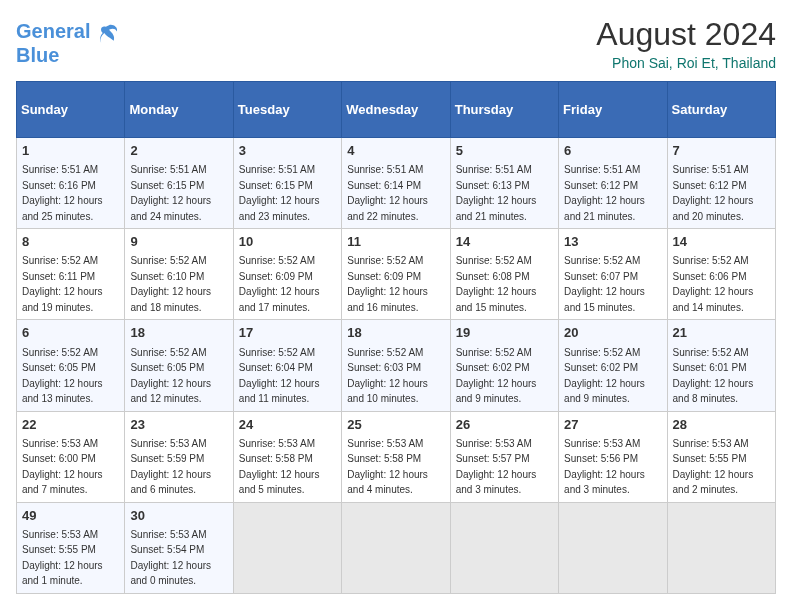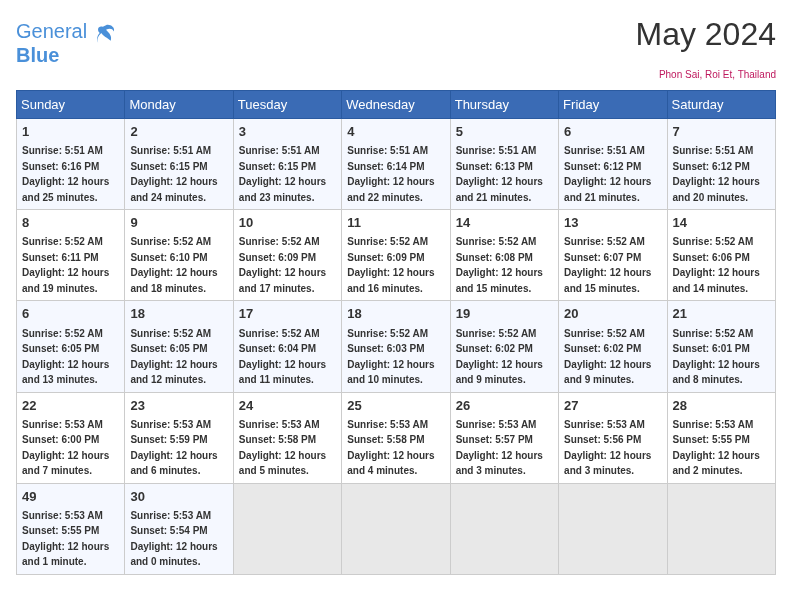--- a/index.html
+++ b/index.html
@@ -28,36 +28,36 @@
     }
     .title-area {
       text-align: right;
     }
     .month-title {
       font-size: 32px;
       font-weight: normal;
       color: #333;
     }
     .location-title {
-      font-size: 10px;
-      color: #be185d;
-      margin-top: 16px;
+      font-size: 14px;
+      color: #0f766e;
+      margin-top: 2px;
     }
     table {
       width: 100%;
       border-collapse: collapse;
       font-size: 11px;
     }
     thead tr th {
       background-color: #3a6bb5;
       color: #fff;
-      padding: 6px 4px;
+      padding: 20px 4px;
       text-align: left;
       font-size: 13px;
-      font-weight: normal;
+      font-weight: bold;
       border: 1px solid #2a5aa0;
     }
     tbody tr td {
       vertical-align: top;
       padding: 4px 5px;
       border: 1px solid #ccc;
       height: 80px;
       width: 107px;
       background: #fff;
       color: #333;
@@ -69,43 +69,42 @@
     .day-num {
       font-size: 13px;
       font-weight: bold;
       display: block;
       margin-bottom: 2px;
     }
     .day-info {
       font-size: 10px;
       color: #333;
       line-height: 1.45;
-      font-weight: bold;
     }
     td.empty {
       background: #e8e8e8 !important;
     }
   </style>
 </head>
 <body>
 
 <div class="header-area">
   <div class="logo">
     <div>
-      <div style="font-size:20px;font-weight:normal;color:#333;line-height:1.1;">
+      <div style="font-size:20px;font-weight:bold;color:#333;line-height:1.1;">
         <span style="color:#4a90d9;">General</span>
         <svg class="logo-icon" viewBox="0 0 28 28" style="display:inline-block;vertical-align:middle;width:22px;height:22px;">
           <path d="M14 4 C18 2, 26 6, 24 12 C22 8, 18 8, 14 10 C18 14, 22 18, 20 24 C16 20, 10 18, 8 14 C4 18, 2 22, 4 26 C2 24, 2 18, 6 14 C2 10, 4 4, 10 6 Z" fill="#4a90d9"></path>
         </svg>
       </div>
       <div style="font-size:20px;font-weight:bold;color:#4a90d9;line-height:1.1;">Blue</div>
     </div>
   </div>
   <div class="title-area">
-    <div class="month-title">May 2024</div>
+    <div class="month-title">August 2024</div>
     <div class="location-title">Phon Sai, Roi Et, Thailand</div>
   </div>
 </div>
 
 <table>
   <thead>
     <tr>
       <th>Sunday</th>
       <th>Monday</th>
       <th>Tuesday</th>

